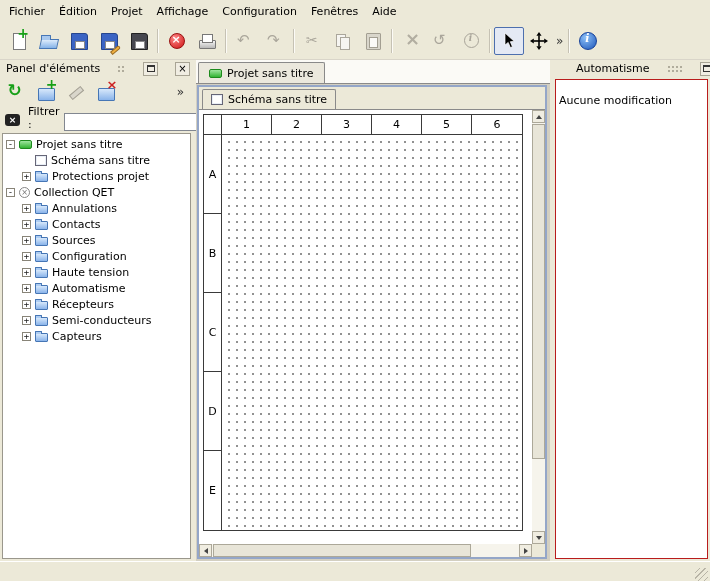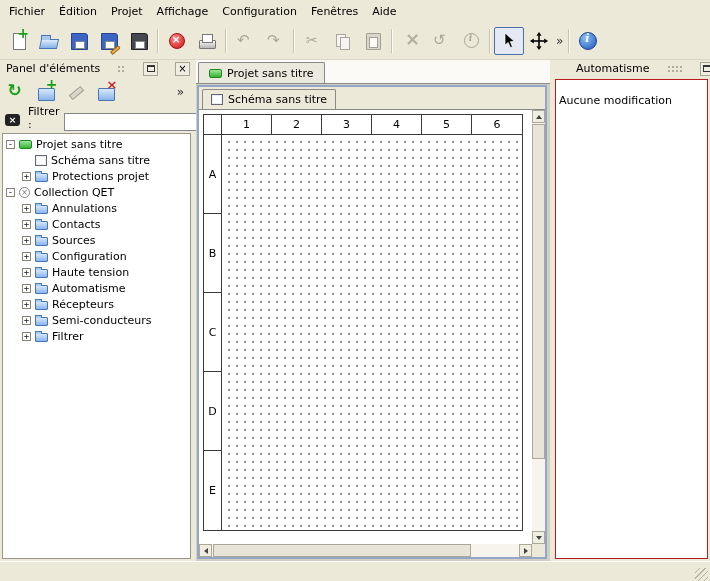--- a/index.html
+++ b/index.html
@@ -309,21 +309,21 @@
           <span>Récepteurs</span>
         </div>
         <div class="trow lvl1">
           <span class="exp">+</span>
           <span class="t-folder"></span>
           <span>Semi-conducteurs</span>
         </div>
         <div class="trow lvl1">
           <span class="exp">+</span>
           <span class="t-folder"></span>
-          <span>Filtrer</span>
+          <span>Capteurs</span>
         </div>
       </div>
     </div>
 
     <div class="vsplit"></div>
 
     <div class="center">
       <div class="mdi-tabbar">
         <div class="mdi-tab">
           <span class="t-proj"></span>

